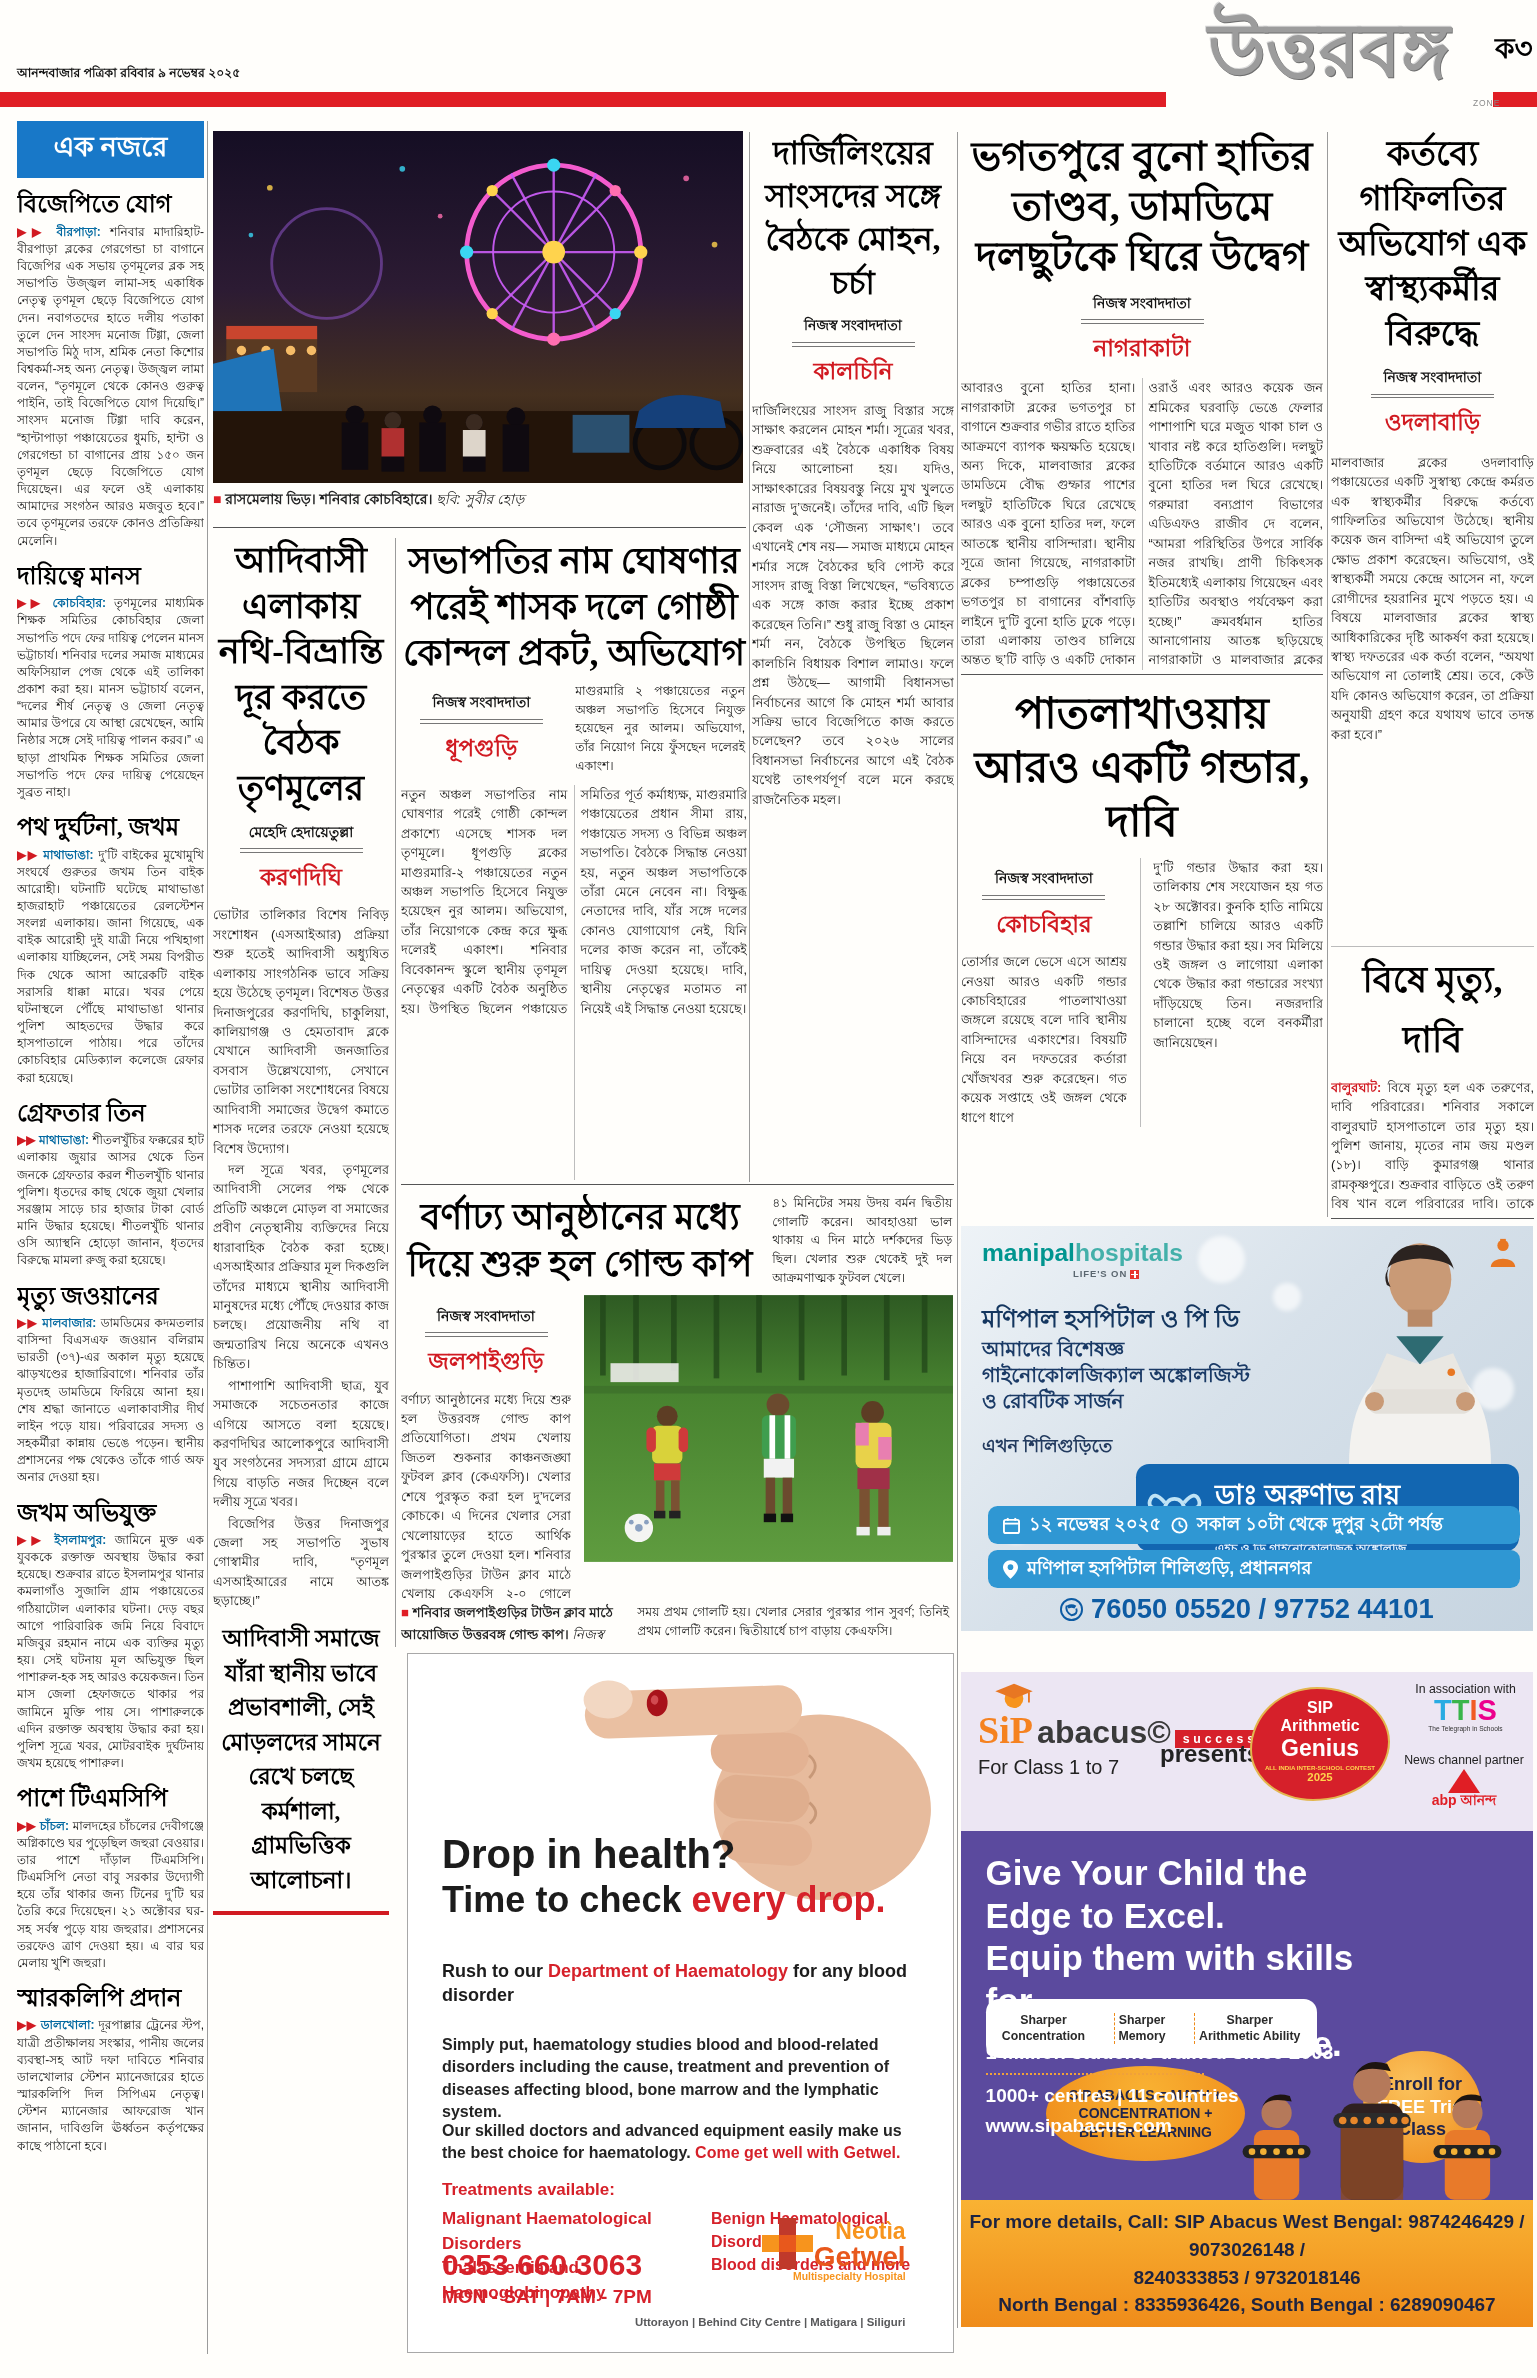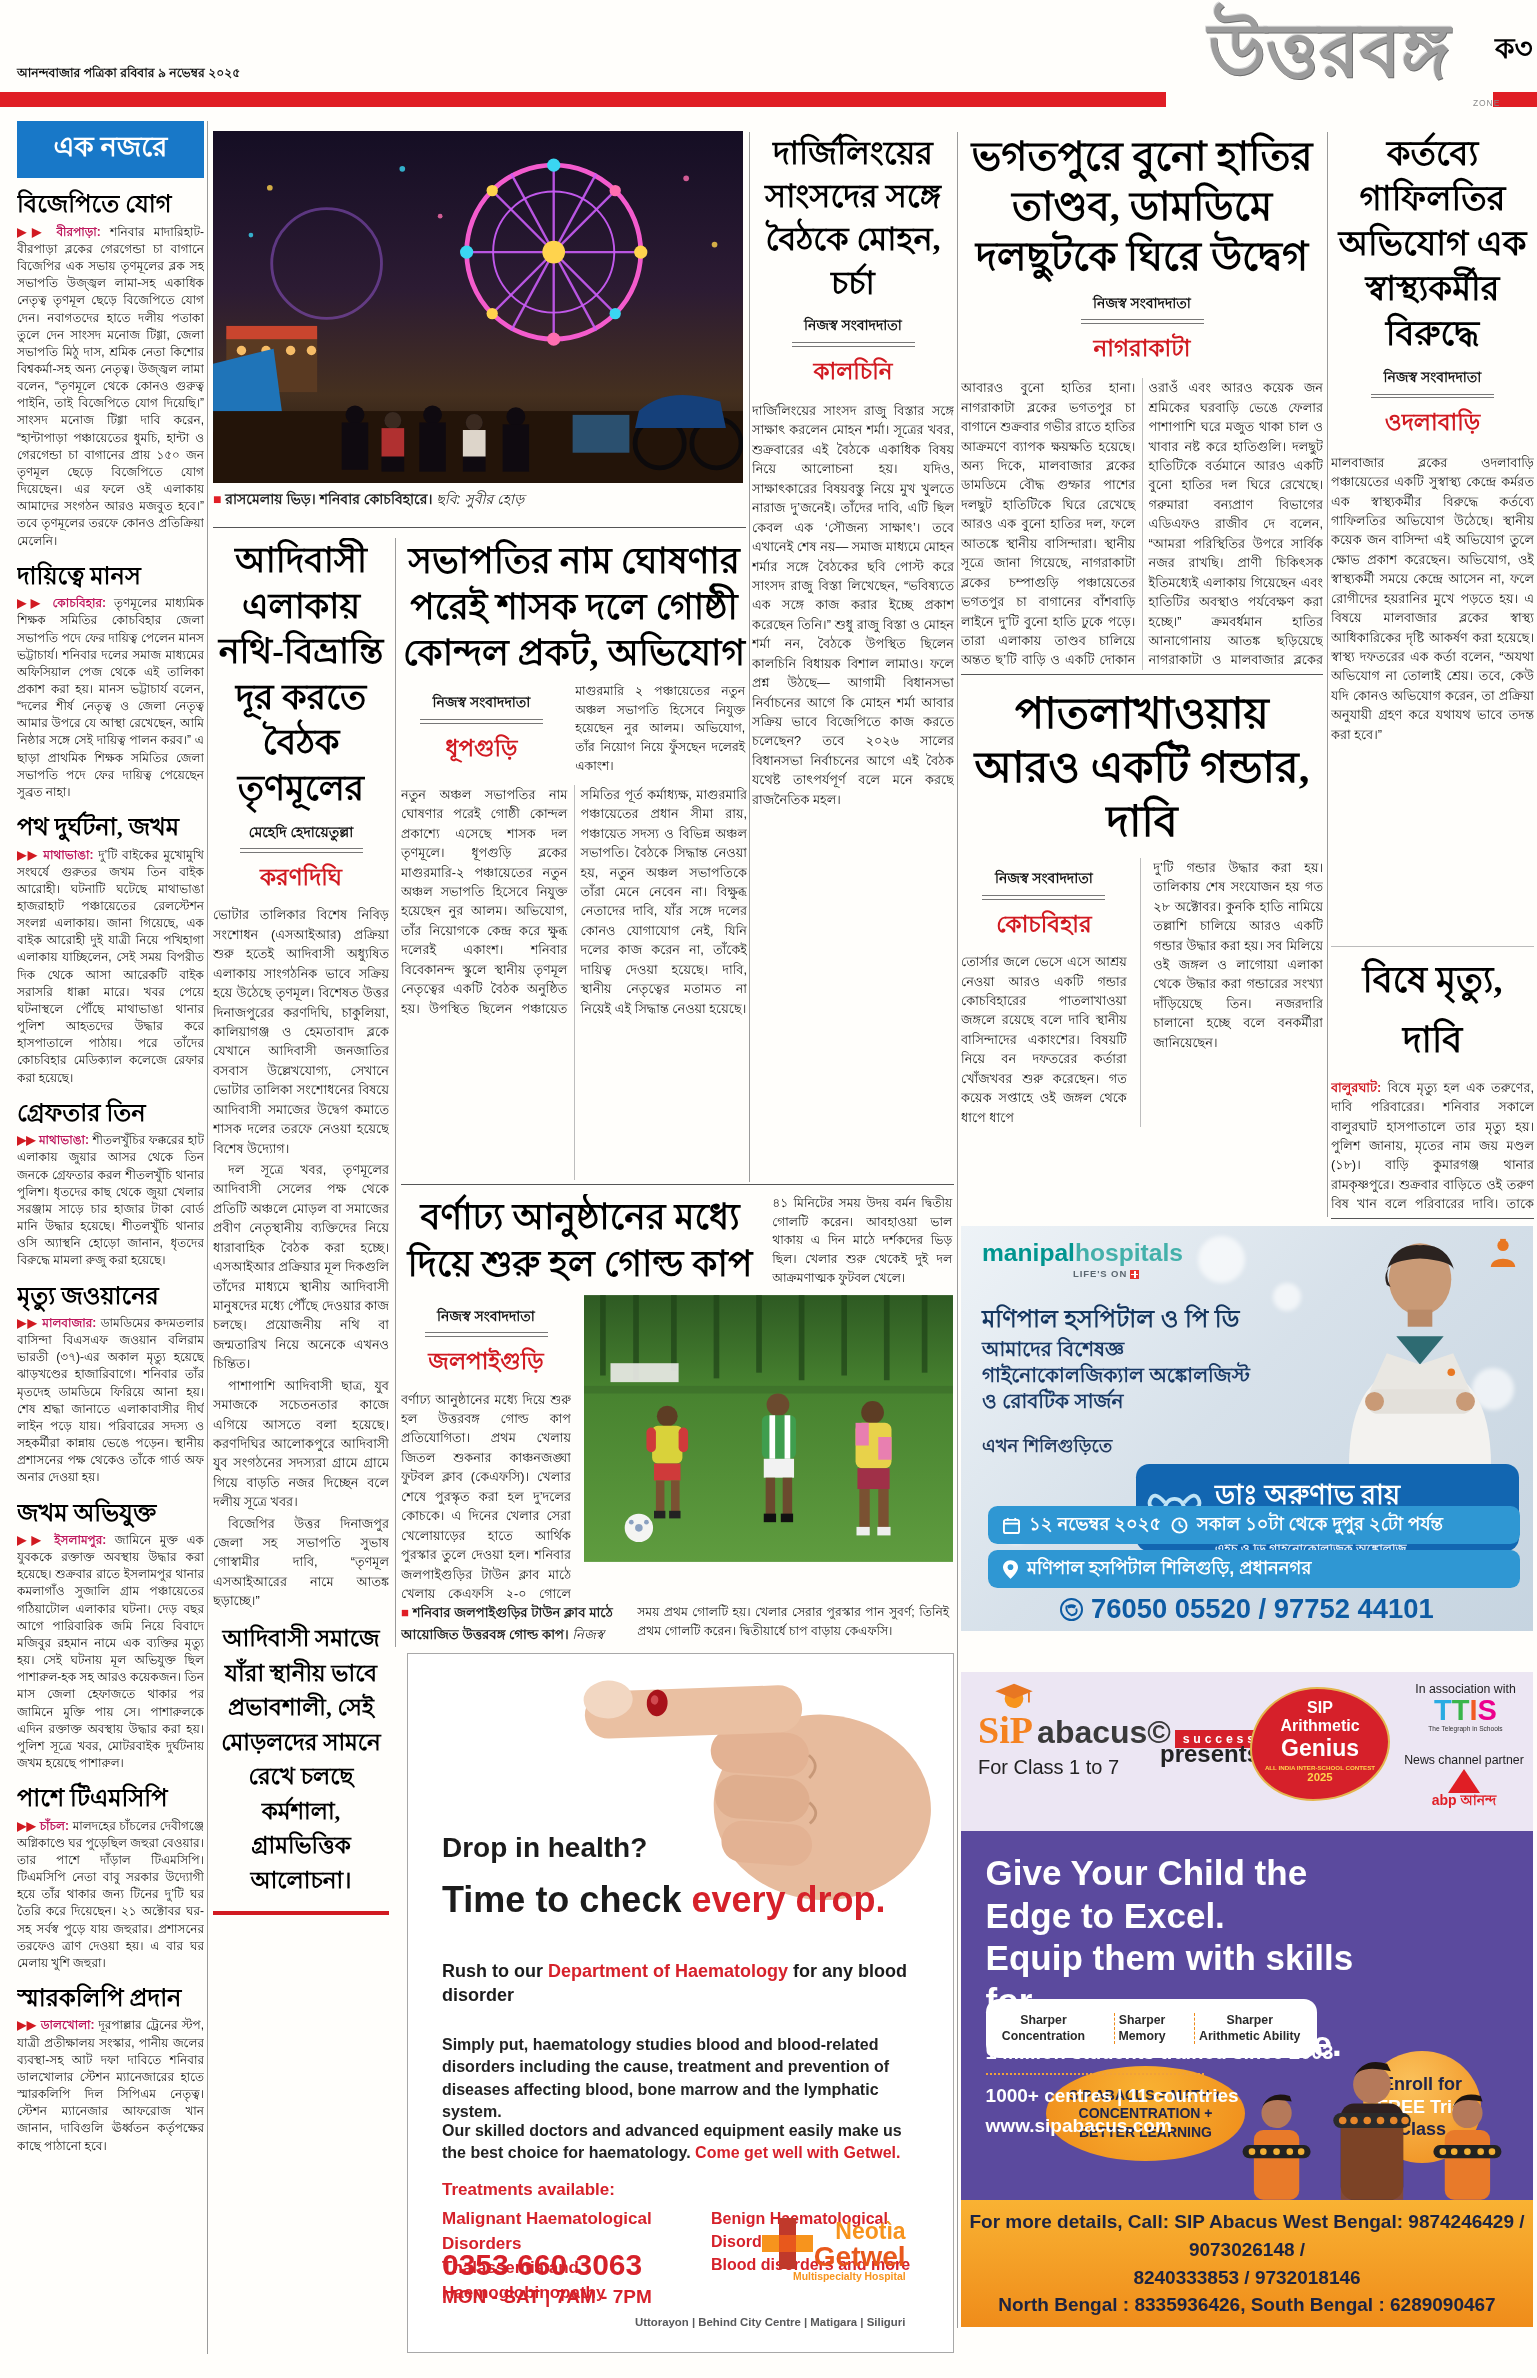--- a/index.html
+++ b/index.html
@@ -18,21 +18,21 @@
   .vrule{width:0.9px;background:#9b9b9b;}
   .hrule{height:0.9px;background:#555;}
   
   .rail{left:17px;top:121px;width:187px;height:2248px;overflow:hidden;}
   .rail-head{background:#1878c8;color:#fff;text-align:center;font-size:27.4px;font-weight:bold;
              font-family:"Liberation Serif",serif;padding:4.7px 0 6.6px;}
   .brief{margin-top:13.2px;}
   .brief-h{font-family:"Liberation Serif",serif;font-weight:bold;font-size:24px;line-height:1.15;color:#000;}
   .brief-b{font-size:12px;line-height:1.43;text-align:justify;margin-top:4.7px;}
   .arrows{color:#d11a21;font-weight:bold;}
-  .bplace{color:#be185d;font-weight:bold;}
+  .bplace{color:#0369a1;font-weight:bold;}
   
   .art-h{font-family:"Liberation Serif",serif;font-weight:bold;color:#000;text-align:center;}
   .byline{text-align:center;font-weight:bold;font-size:14px;margin-top:9.5px;}
   .byrule{width:123px;height:2.8px;border-top:0.9px solid #777;border-bottom:0.9px solid #777;margin:3.8px auto 5.7px;}
   .place{color:#d11a21;font-weight:bold;font-size:23px;text-align:center;font-family:"Liberation Serif",serif;}
   .body-t{font-size:12.8px;line-height:1.52;text-align:justify;color:#161616;}
   .body-t p{margin:0 0 1.9px;text-indent:15px;}
   .body-t p.noind{text-indent:0;}
   .twocol{column-count:2;column-gap:13.2px;column-rule:0.9px solid #bdbdbd;}
   .caption{font-size:14px;font-weight:bold;color:#222;}
@@ -61,21 +61,21 @@
   .m-sub{position:absolute;left:21px;top:110px;width:284px;font-size:20px;font-weight:bold;color:#1a3a66;line-height:1.3;}
   .m-now{position:absolute;left:21px;top:206px;font-size:18px;font-weight:bold;color:#223a5e;}
   .m-panel{position:absolute;left:175px;top:238px;width:383px;height:87px;background:#1266b1;border-radius:13.2px;}
   .m-name{color:#fff;font-weight:bold;font-size:27.4px;font-family:"Liberation Serif",serif;}
   .m-dt1,.m-dt2{color:#dceefc;font-size:12.3px;font-weight:bold;}
   .m-row{position:absolute;left:26.5px;width:532px;height:38px;background:#2f97d3;border-radius:9.5px;
          color:#fff;font-weight:bold;font-size:18px;display:flex;align-items:center;gap:9.5px;padding-left:15px;box-sizing:border-box;}
   .m-phone{position:absolute;left:0;top:367px;width:572px;text-align:center;font-size:27.4px;font-weight:bold;color:#0d5ba3;}
   
   .getwel{left:407px;top:1653px;width:547px;height:700px;background:#fff;border:0.9px solid #a8a8a8;box-sizing:border-box;}
-  .gw-h1{position:absolute;left:34px;top:178px;font-size:28px;color:#1c1c1c;font-weight:bold;}
+  .gw-h1{position:absolute;left:34px;top:178px;font-size:40px;color:#1c1c1c;font-weight:bold;}
   .gw-h2{position:absolute;left:34px;top:225px;font-size:36px;color:#1c1c1c;font-weight:bold;}
   .gw-red{color:#d6212a;}
   .gw-rush{position:absolute;left:34px;top:305px;width:473px;font-size:18px;font-weight:bold;color:#1c1c1c;line-height:1.35;}
   .gw-p{position:absolute;left:34px;width:478px;font-size:16px;font-weight:bold;color:#242424;line-height:1.4;}
   .gw-treat{color:#d6212a;font-weight:bold;font-size:17px;}
   .gw-list{color:#d6212a;font-size:17px;font-weight:bold;line-height:1.45;}
   .gw-phone{position:absolute;left:34px;top:594px;font-size:30px;font-weight:bold;color:#d6212a;}
   .gw-hours{position:absolute;left:34px;top:632px;font-size:19px;font-weight:bold;color:#d6212a;}
   .gw-brand{position:absolute;left:385px;top:566px;text-align:right;line-height:1.02;}
   .gw-brand .n{color:#f7941d;font-weight:bold;font-size:23px;}

